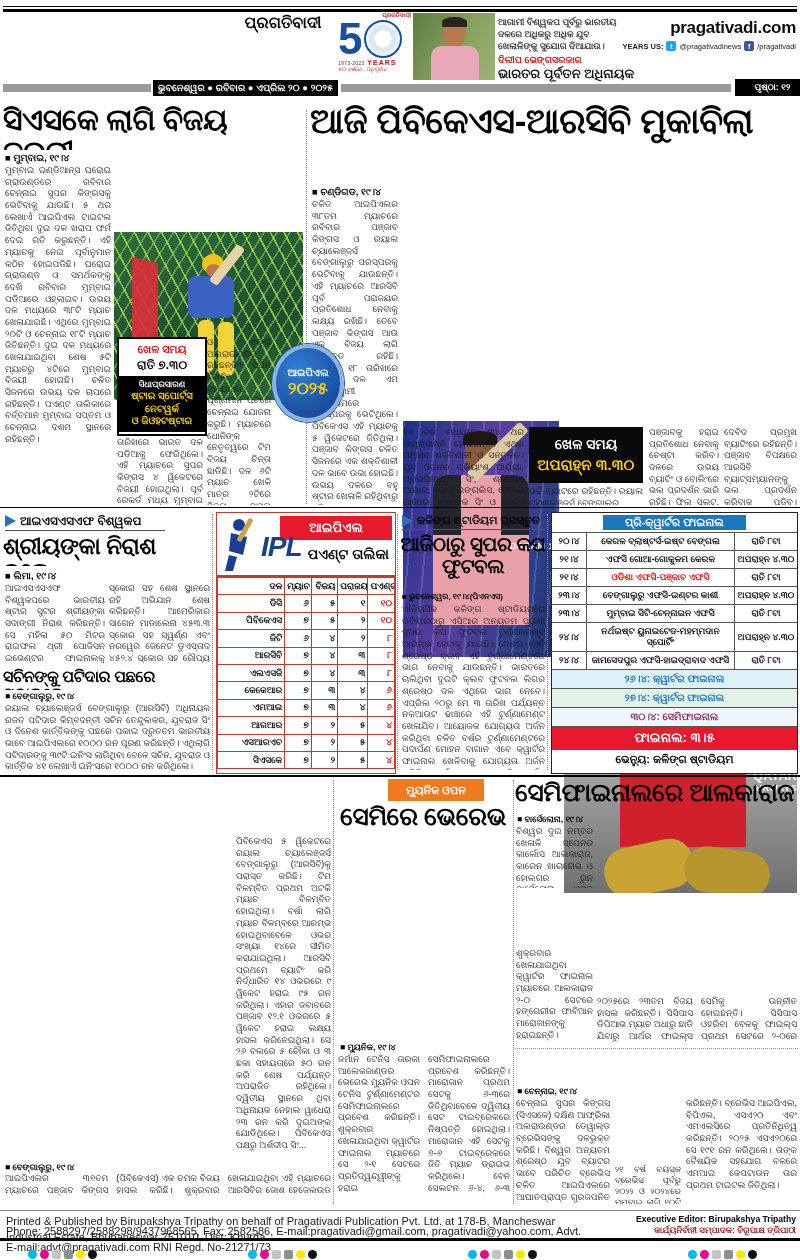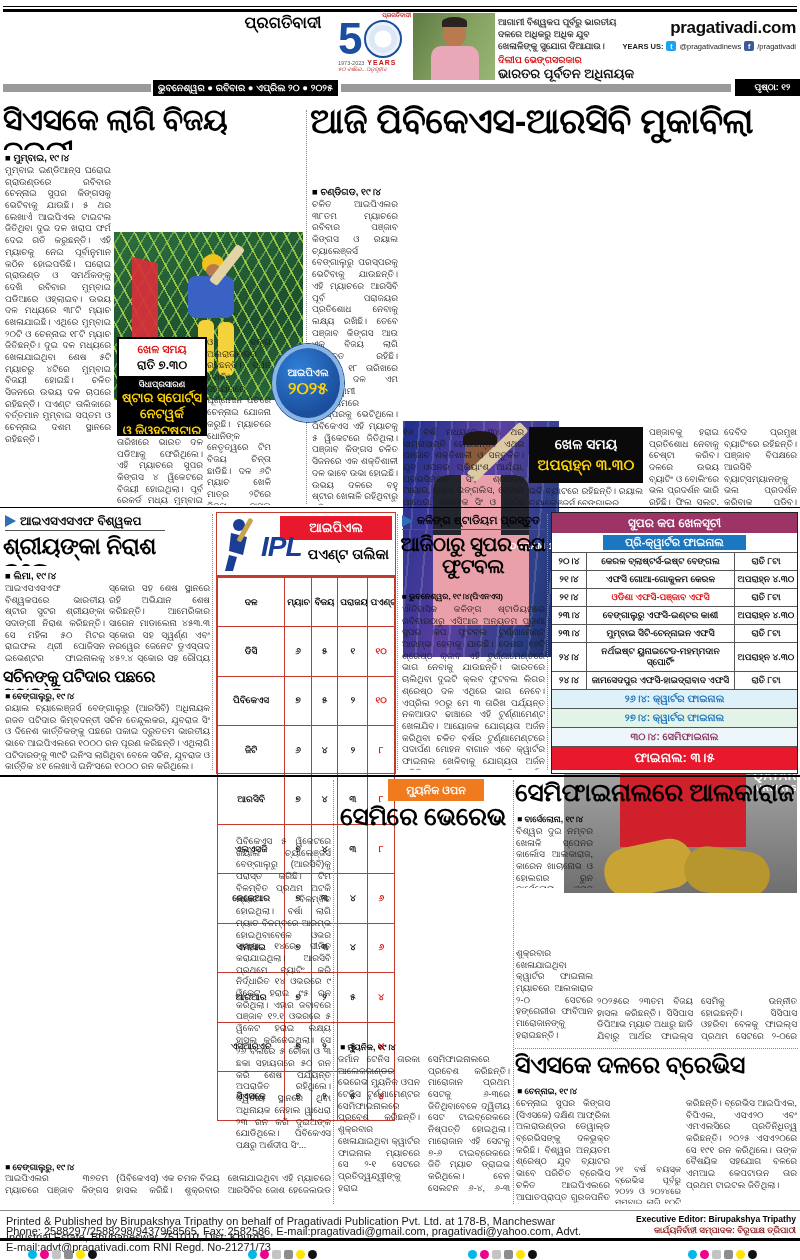--- a/index.html
+++ b/index.html
@@ -26,38 +26,38 @@
   .follow{font-size:7.5px;color:#222;display:flex;align-items:center;gap:3px;justify-content:flex-end;}
   .soc{width:10px;height:10px;border-radius:2px;color:#fff;font-size:7px;font-weight:bold;display:inline-flex;align-items:center;justify-content:center;}
   .quote-line{font-size:9px;font-weight:bold;color:#3a3a3a;line-height:1.35;}
   .quote-name{font-size:9.5px;font-weight:800;color:#d01818;margin-top:2px;}
   .quote-desig{font-size:13px;font-weight:bold;color:#111;}
   
   .timebox{background:#fff;border:2px solid #000;text-align:center;overflow:hidden;}
   .tb-title{color:#e01010;font-weight:800;font-size:11px;margin-top:4px;}
   .tb-time{color:#000;font-weight:800;font-size:12px;margin:2px 0 4px;}
   .tb-black{background:#000;color:#fff;font-size:8.5px;font-weight:bold;padding:3px 2px 4px;}
-  .tb-cast{color:#ffd400;font-weight:800;font-size:13px;line-height:1.25;}
+  .tb-cast{color:#ffd400;font-weight:800;font-size:10px;line-height:1.25;}
   .blacktime{background:#0a0a0a;text-align:center;display:flex;flex-direction:column;justify-content:center;gap:3px;}
   .bt-1{color:#fff;font-weight:800;font-size:14px;}
   .bt-2{color:#ffd400;font-weight:800;font-size:15px;}
   
   .ipl-badge{border-radius:50%;background:radial-gradient(circle at 35% 30%,#2f7fd6,#1b4f9e 70%);
              border:4px solid #8ab4e4;display:flex;flex-direction:column;align-items:center;justify-content:center;z-index:6;box-shadow:0 0 0 1px #1b4f9e;}
   .iplb-1{color:#fff;font-size:10px;font-weight:800;}
   .iplb-2{color:#ffd400;font-size:17px;font-weight:900;}
   
   .ipl-tblwrap{border:1px solid #c23b2e;background:#fff;}
   .ipl-logo-row{height:62px;position:relative;border-bottom:2px solid #c23b2e;overflow:hidden;}
   .ipl-red{position:absolute;right:3px;top:3px;width:112px;height:24px;background:#e8192c;color:#fff;
            font-size:13px;font-weight:800;display:flex;align-items:center;justify-content:center;}
   .ipl-word{position:absolute;left:44px;top:18px;font-size:28px;font-weight:900;font-style:italic;color:#1a3e94;letter-spacing:-1px;}
   .ipl-sub{position:absolute;right:6px;top:33px;font-size:14px;font-weight:800;color:#000;}
   table.ipl{border-collapse:collapse;width:100%;table-layout:fixed;}
-  table.ipl th,table.ipl td{border:1px solid #c23b2e;font-size:9px;padding:16px 2px;height:16.4px;text-align:center;overflow:hidden;white-space:nowrap;}
+  table.ipl th,table.ipl td{border:1px solid #c23b2e;font-size:9px;padding:0 2px;height:16.4px;text-align:right;overflow:hidden;white-space:nowrap;}
   table.ipl th{font-weight:800;color:#000;background:#fff;}
   td.t-team{text-align:left;font-weight:800;padding-left:4px;}
   td.t-num{font-weight:bold;}
   td.t-pts{color:#e01010;font-weight:800;}
   
   .sch{border:1.5px solid #222;background:#fff;overflow:hidden;}
   .sch-title{background:#9c3566;color:#fff;font-weight:800;font-size:12px;text-align:center;padding:3px 0;}
   .sch-subwrap{display:flex;justify-content:center;padding:2px 0;}
   .sch-sub{background:#1b77c0;color:#fff;font-weight:800;font-size:11px;padding:1px 22px;}
   .sch-row{display:flex;border-top:1px solid #555;align-items:stretch;}
@@ -337,21 +337,20 @@
 
   <div class="abs kicker" style="left:402px;top:514px;width:143px">
     <span class="kick-tri"></span>
     <span style="font-size:11px">କଳିଙ୍ଗ ଷ୍ଟାଡିୟମ ପ୍ରସ୍ତୁତ</span>
   </div>
   <div class="abs hl" style="left:400px;top:534px;width:146px;height:54px;font-size:20px;text-align:center">ଆଜିଠାରୁ ସୁପର କପ ଫୁଟବଲ</div>
   <div class="abs byline" style="left:402px;top:592px;width:144px;font-size:8px">■ ଭୁବନେଶ୍ୱର, ୧୯।୪(ପିଏନଏସ)</div>
   <div class="abs body-txt" style="left:402px;top:604px;width:143px;height:166px">ଐତିହାସିକ କଳିଙ୍ଗ ଷ୍ଟାଡିୟମରେ ରବିବାରଠାରୁ ଏସିଆର ଅନ୍ୟତମ ପୁରୁଣା ସୁପର କପ ଫୁଟବଲ ଟୁର୍ଣ୍ଣାମେଣ୍ଟ ଆରମ୍ଭ ହେବାକୁ ଯାଉଛି। ଦେଶର ୧୬ଟି ଶ୍ରେଷ୍ଠ କ୍ଲବ ଏହି ଟୁର୍ଣ୍ଣାମେଣ୍ଟରେ ଭାଗ ନେବାକୁ ଯାଉଛନ୍ତି। ଭାରତରେ ଚାଲିଥିବା ଦୁଇଟି କ୍ଲବ ଫୁଟବଲ ଲିଗର ଶ୍ରେଷ୍ଠ ଦଳ ଏଥିରେ ଭାଗ ନେବେ। ଏପ୍ରିଲ ୨୦ରୁ ମେ ୩ ତାରିଖ ପର୍ଯ୍ୟନ୍ତ ନକଆଉଟ ଢାଞ୍ଚାରେ ଏହି ଟୁର୍ଣ୍ଣାମେଣ୍ଟ ଖେଳାଯିବ। ଆୟୋଜକ ଯୋଗ୍ୟତା ଅର୍ଜନ କରିଥିବା ଚଳିତ ବର୍ଷର ଟୁର୍ଣ୍ଣାମେଣ୍ଟରେ ପଦାର୍ପଣ ମୋହନ ବାଗାନ ଏବେ କ୍ୱାର୍ଟର ଫାଇନାଲ ଖେଳିବାକୁ ଯୋଗ୍ୟତା ଅର୍ଜନ କରିଛି। ଟୁର୍ଣ୍ଣାମେଣ୍ଟର ପ୍ରି-କ୍ୱାର୍ଟର ଫାଇନାଲ ଏପ୍ରିଲ ୨୦ରୁ ୨୪, କ୍ୱାର୍ଟର ଫାଇନାଲ ଏପ୍ରିଲ ୨୬ରୁ ୨୭, ସେମିଫାଇନାଲ ଏପ୍ରିଲ ୩୦ ଏବଂ ଫାଇନାଲ ମ୍ୟାଚ ମେ ୩ ତାରିଖରେ ଖେଳାଯିବ। ଓଡିଶା ଏଫସି ଏହି ଟୁର୍ଣ୍ଣାମେଣ୍ଟ ଖେଳିବ।</div>
 
   <div class="abs sch" style="left:551px;top:512px;width:245px;height:260px">
-    <div class="sch-title">ସୁପର କପ ଖେଳସୂଚୀ</div>
     <div class="sch-subwrap">
         <div class="sch-sub">ପ୍ରି-କ୍ୱାର୍ଟର ଫାଇନାଲ</div>
       </div>
     <div>
         <div class="sch-row">
           <div class="sch-date">୨୦।୪</div>
           <div class="sch-match">କେରଳ ବ୍ଲାଷ୍ଟର୍ସ-ଇଷ୍ଟ ବେଙ୍ଗଲ</div>
           <div class="sch-time">ରାତି ୮ଟା</div>
         </div>
         <div class="sch-row">
@@ -409,21 +408,20 @@
 
   <div class="abs hl" style="left:515px;top:779px;width:283px;height:34px;font-size:25px">ସେମିଫାଇନାଲରେ ଆଲକାରାଜ</div>
   <div class="abs byline" style="left:517px;top:814px;width:140px;font-size:8.5px">■ ବାର୍ସେଲୋନା, ୧୯।୪</div>
   <div class="abs body-txt" style="left:516px;top:826px;width:77px;height:62px">ବିଶ୍ୱର ଦୁଇ ନମ୍ବର ଖେଳାଳି ସ୍ପେନର କାର୍ଲୋସ ଆଲକାରାଜ, କାରେନ ଖାଚାନୋଭ ଓ ହୋଲଗର ରୁନ ବାର୍ସେଲୋନା ଓପନ ଟେନିସ ଟୁର୍ଣ୍ଣାମେଣ୍ଟର ସେମିଫାଇନାଲରେ ପ୍ରବେଶ କରିଥିବାବେଳେ କାସ୍ପର ରୁଡଙ୍କ ଅଭିଯାନ ଶେଷ ହୋଇଛି।</div>
 
   <div class="abs body-txt" style="left:516px;top:948px;width:77px;height:96px">ଶୁକ୍ରବାର ଖେଳାଯାଇଥିବା କ୍ୱାର୍ଟର ଫାଇନାଲ ମ୍ୟାଚରେ ଆଲକାରାଜ ୨-୦ ସେଟରେ ହଙ୍ଗେରୀର ଫାବିଆନ ମାରୋଜାନଙ୍କୁ ହରାଇଛନ୍ତି। ଆଲକାରାଜ ପ୍ରଥମ ସେଟକୁ ୭-୬ ଏବଂ ଦ୍ୱିତୀୟ ସେଟକୁ ୬-୭ରେ ଜିତି ସେମିଫାଇନାଲ ଟିକେଟ ହାସଲ କରିଛନ୍ତି। ଏହି ମ୍ୟାଚ ୧ ଘଣ୍ଟା ୩୯ ମିନିଟ ଧରି ଖେଳାଯାଇଥିଲା। ଆଲକାରାଜ</div>
 
   <div class="abs body-txt" style="left:597px;top:996px;width:200px;height:48px;column-count:2;column-gap:8px">୨୦୨୫ରେ ୨୩ତମ ବିଜୟ ହାସଲ କରିଛନ୍ତି। ସିସିପାସ ଡିପିଆଭ ମ୍ୟାଚ ଅଧାରୁ ଛାଡି ଯିବାରୁ ଆର୍ଥର ଫାଇଲ୍ସ ସେମିକୁ ଉନ୍ନୀତ ହୋଇଛନ୍ତି। ସିସିପାସ ଓହରିବା ବେଳକୁ ଫାଇଲ୍ସ ପ୍ରଥମ ସେଟରେ ୨-୦ରେ ଅଗ୍ରଣୀ ଥିଲେ। ଫାଇଲ୍ସ ସେମିରେ ଆଲକାରାଜ‌ଙ୍କୁ ଭେଟିବେ।</div>
 
   <div class="abs dotted-h" style="left:515px;top:1048px;width:283px"></div>
-  <div class="abs hl" style="left:515px;top:1052px;width:283px;height:32px;font-size:24px">ସିଏସକେ ଦଳରେ ବ୍ରେଭିସ</div>
   <div class="abs byline" style="left:517px;top:1086px;width:120px;font-size:8.5px">■ ଚେନ୍ନାଇ, ୧୯।୪</div>
   <div class="abs body-txt" style="left:516px;top:1098px;width:94px;height:106px">ଚେନ୍ନାଇ ସୁପର କିଙ୍ଗସ (ସିଏସକେ) ଦକ୍ଷିଣ ଆଫ୍ରିକା ଅଲରାଉଣ୍ଡର ଡେୱାଲ୍ଡ ବ୍ରେଭିସଙ୍କୁ ଦଳଭୁକ୍ତ କରିଛି। ବିଶ୍ୱର ଅନ୍ୟତମ ଶ୍ରେଷ୍ଠ ଯୁବ ବ୍ୟାଟର ଭାବେ ପରିଚିତ ବ୍ରେଭିସ ଚଳିତ ଆଇପିଏଲରେ ଆଘାତପ୍ରାପ୍ତ ଗୁରଜପନିତ ସିଂଙ୍କ ସ୍ଥାନରେ ଦଳରେ ସାମିଲ ହୋଇଛନ୍ତି।</div>
 
   <div class="abs body-txt" style="left:615px;top:1164px;width:66px;height:40px;font-size:8.5px">୨୧ ବର୍ଷ ବୟସ୍କ ବ୍ରେଭିସ ପୂର୍ବରୁ ୨୦୨୨ ଓ ୨୦୨୪ରେ ମୁମ୍ବାଇ ଲାଗି ୧୦ଟି ମ୍ୟାଚ ଖେଳିଥିଲେ। ବ୍ରେଭିସ ୨.୨ କୋଟି ଟଙ୍କା ବିନିମୟରେ ସିଏସକେ ଦଳରେ ସାମିଲ ହୋଇଛନ୍ତି।</div>
   <div class="abs body-txt" style="left:686px;top:1098px;width:111px;height:106px">କରିଛନ୍ତି। ବ୍ରେଭିସ ଆଇପିଏଲ, ବିପିଏଲ, ଏସଏ୨୦ ଏବଂ ଏମଏଲସିରେ ପ୍ରତିନିଧିତ୍ୱ କରିଛନ୍ତି। ୨୦୨୫ ଏସଏ୨୦ରେ ସେ ୧୯୧ ରନ କରିଥିଲେ। ତାଙ୍କ ବୈଷୟିକ ସହଯୋଗ ବଳରେ ଏମଆଇ କେପଟାଉନ ତାର ପ୍ରଥମ ଟାଇଟଲ ଜିତିଥିଲା।</div>
 
   <div class="abs" style="left:0;top:1210px;width:800px;border-top:1px solid #888"></div>
   <div class="abs imprint" style="left:6px;top:1214px;width:588px">Printed &amp; Published by Birupakshya Tripathy on behalf of Pragativadi Publication Pvt. Ltd. at 178-B, Mancheswar Industrial Estate, Bhubaneswar-751010, Dist: Khurda</div>
   <div class="abs imprint" style="left:6px;top:1224px;width:588px">Phone: 2588297/2588298/9437968565, Fax: 2582586, E-mail:pragativadi@gmail.com, pragativadi@yahoo.com, Advt. E-mail:advt@pragativadi.com RNI Regd. No-21271/73</div>
   <div class="abs exec" style="left:600px;top:1214px;width:196px">Executive Editor: Birupakshya Tripathy</div>

